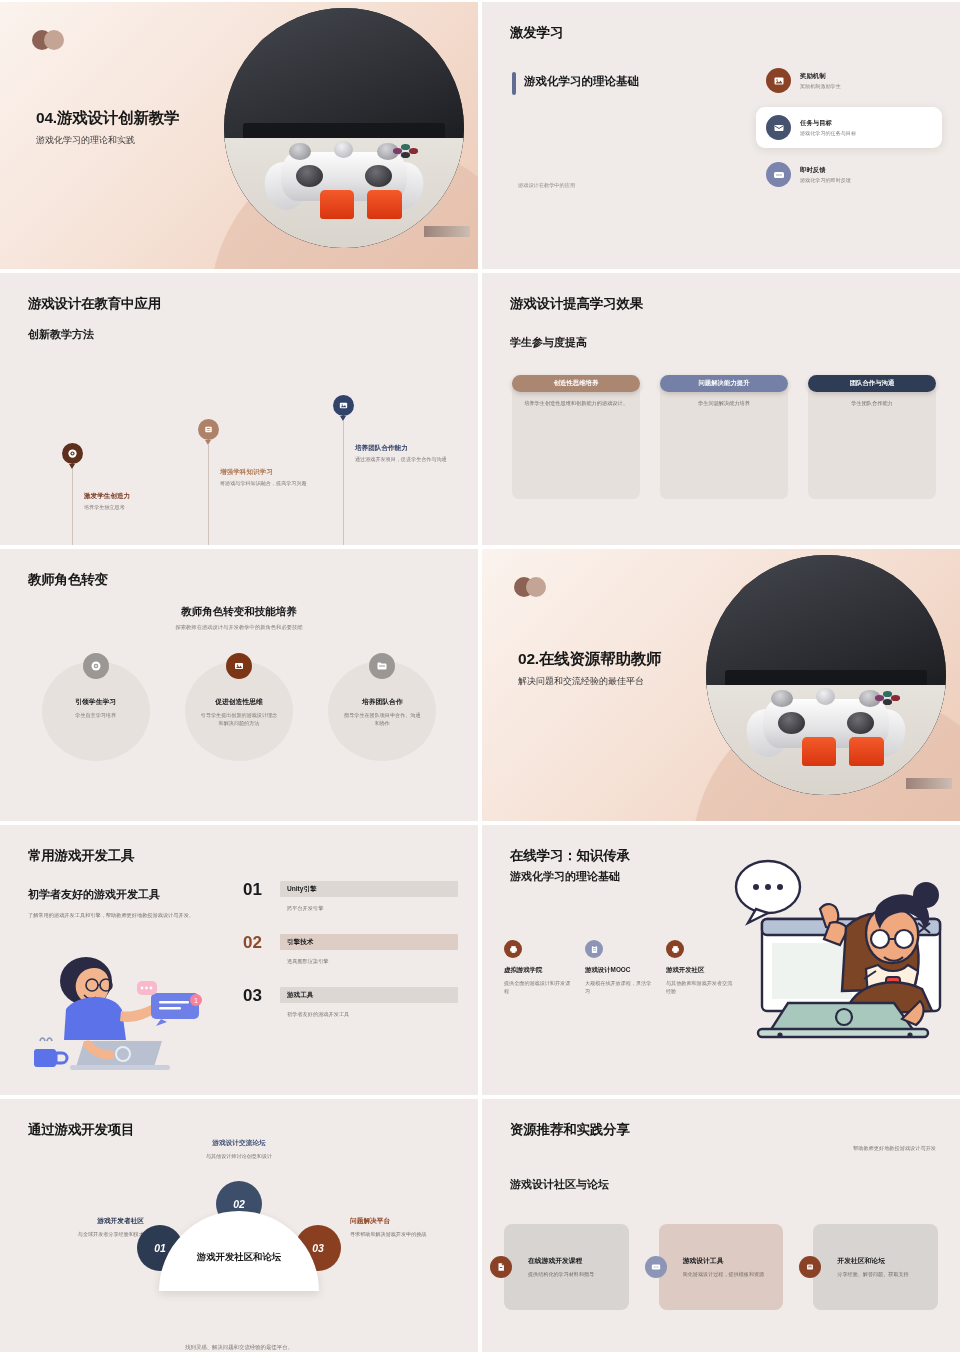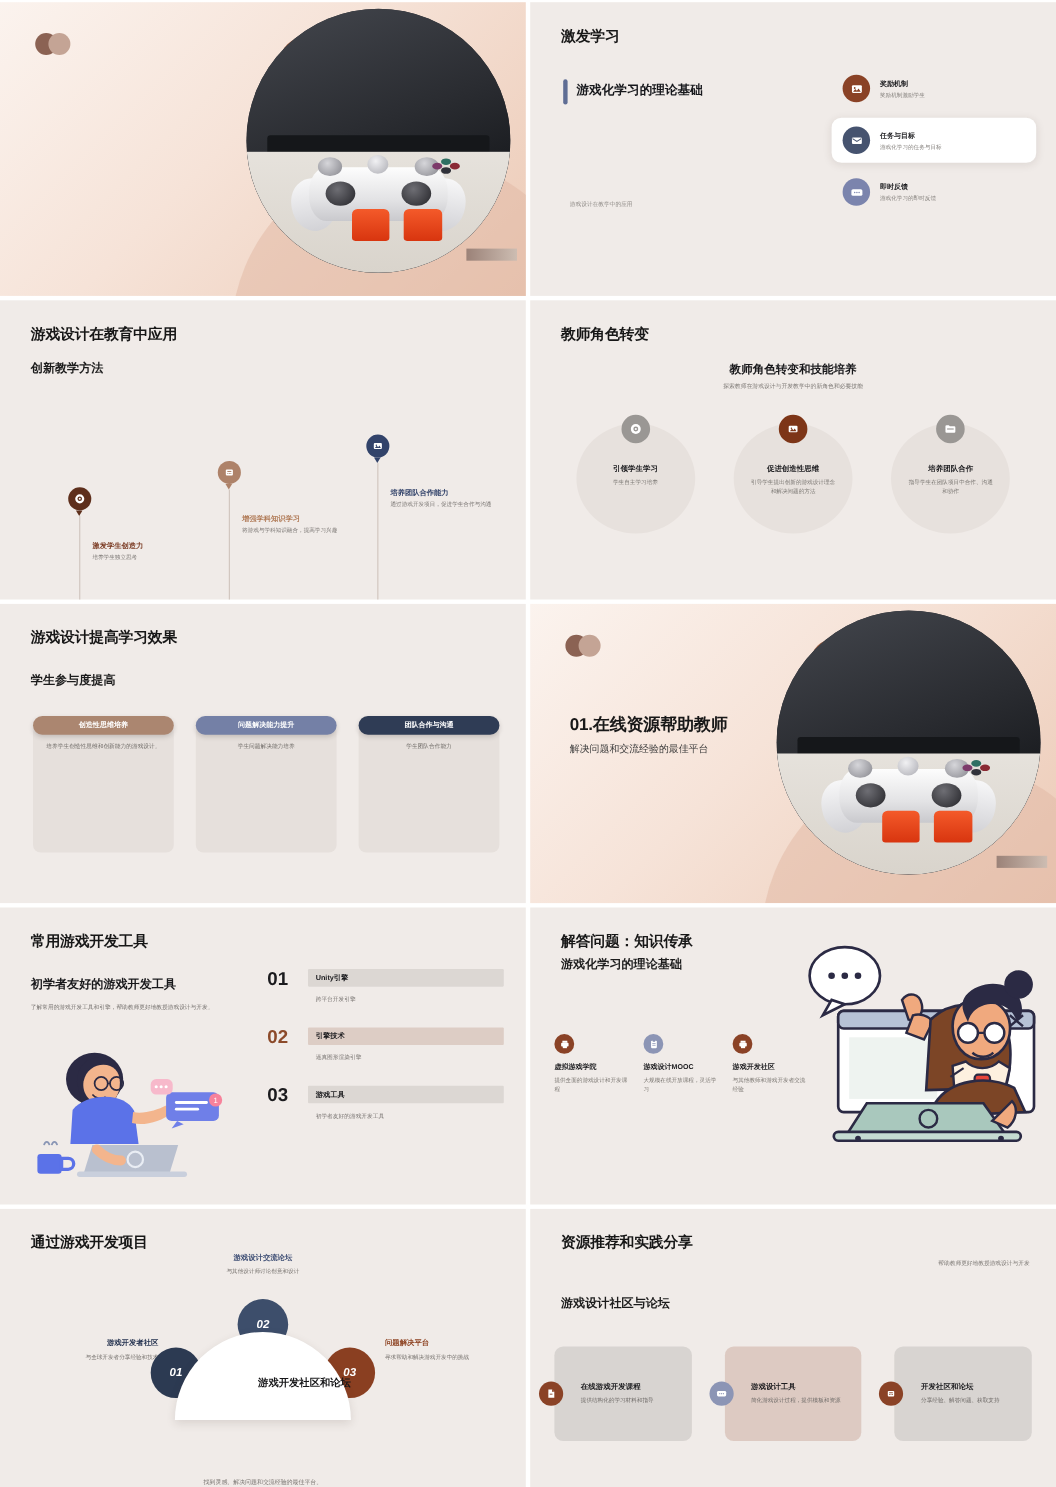--- a/index.html
+++ b/index.html
@@ -252,21 +252,21 @@
   
   .semi-wrap { position: absolute; left: 0; right: 0; top: 40px; height: 200px; }
   .semi {
     position: absolute; left: 50%; margin-left: -80px; top: 72px;
     width: 160px; height: 80px;
     background: #ffffff; border-radius: 80px 80px 0 0;
     box-shadow: 0 3px 9px rgba(60,45,35,0.13);
     z-index: 3;
   }
   .semi .lbl {
-    position: absolute; left: 0; right: 0; top: 40px; text-align: right;
+    position: absolute; left: 0; right: 0; top: 40px; text-align: center;
     font-size: 9.4px; font-weight: 800; color: #161618;
   }
   .bub {
     position: absolute; width: 46px; height: 46px; border-radius: 50%;
     display: flex; align-items: center; justify-content: center;
     font-size: 10.5px; font-weight: 800; font-style: italic; color: #fff;
     z-index: 2;
   }
   .bub.b1 { left: 50%; margin-left: -102px; top: 86px; background: #2c3a52; }
   .bub.b2 { left: 50%; margin-left: -23px; top: 42px; background: #3d4e6b; z-index: 1;}
@@ -328,20 +328,24 @@
           </div>
         <div class="stick l"></div>
           <div class="stick r"></div>
       </div>
       <div class="caps">
           <i></i>
           <i></i>
         </div>
     </div>
     <div class="bar"></div>
+    <div class="txt">
+      <h1>04.游戏设计创新教学</h1>
+      <p>游戏化学习的理论和实践</p>
+    </div>
   </div>
 
   <div class="slide">
     <div class="s-title">激发学习</div>
     <div class="accent-head">
       <div class="bar"></div>
       <div class="t">游戏化学习的理论基础</div>
     </div>
     <div class="s2-note">游戏设计在教学中的应用</div>
     <div class="feat-list">
@@ -433,89 +437,89 @@
               <path d="M6 16l4-4.5 2.6 2.8L15 11l3 5z" fill="#32436a"></path>
             </svg>
         </div>
         <div class="stem" style="height:148px; position:absolute; top:26px;"></div>
         <div class="lab" style="margin-left:22px; margin-top:28px;">
           <div class="h" style="color:#2f4068">培养团队合作能力</div>
           <div class="d">通过游戏开发项目，促进学生合作与沟通</div>
         </div>
       </div>
 
-    </div>
-  </div>
-
-  <div class="slide">
-    <div class="s-title">教师角色转变</div>
-    <div class="c-head">
-      <div class="h">教师角色转变和技能培养</div>
-      <div class="d">探索教师在游戏设计与开发教学中的新角色和必要技能</div>
-    </div>
-    <div class="circs">
-      <div class="circ">
-        <div class="ring"></div>
-        <div class="ic" style="background:#9a9794">
-          <svg viewBox="0 0 24 24">
-              <circle cx="12" cy="12" r="9"></circle>
-              <circle cx="12" cy="12" r="4.5" fill="#9a9794"></circle>
-              <circle cx="12" cy="12" r="2" fill="#fff"></circle>
-            </svg>
-        </div>
-        <div class="ct">
-          <div class="h">引领学生学习</div>
-          <div class="d">学生自主学习培养</div>
-        </div>
-      </div>
-      <div class="circ">
-        <div class="ring"></div>
-        <div class="ic" style="background:#7d3517">
-          <svg viewBox="0 0 24 24">
-              <rect x="4" y="6" width="16" height="12" rx="2"></rect>
-              <circle cx="9" cy="10.5" r="1.4" fill="#7d3517"></circle>
-              <path d="M6 16l4-4.5 2.6 2.8L15 11l3 5z" fill="#7d3517"></path>
-            </svg>
-        </div>
-        <div class="ct">
-          <div class="h">促进创造性思维</div>
-          <div class="d">引导学生提出创新的游戏设计理念和解决问题的方法</div>
-        </div>
-      </div>
-      <div class="circ">
-        <div class="ring"></div>
-        <div class="ic" style="background:#9a9794">
-          <svg viewBox="0 0 24 24">
-              <path d="M3 7a2 2 0 012-2h4l2 2h8a2 2 0 012 2v8a2 2 0 01-2 2H5a2 2 0 01-2-2z"></path>
-              <rect x="6" y="11" width="12" height="2" fill="#9a9794"></rect>
-            </svg>
-        </div>
-        <div class="ct">
-          <div class="h">培养团队合作</div>
-          <div class="d">指导学生在团队项目中合作、沟通和协作</div>
-        </div>
-      </div>
     </div>
   </div>
 
   <div class="slide">
     <div class="s-title">游戏设计提高学习效果</div>
     <div class="s-sub" style="top:62px">学生参与度提高</div>
     <div class="pillcards">
       <div class="pillcard">
         <div class="pill" style="background:#ab8670">创造性思维培养</div>
         <div class="body">培养学生创造性思维和创新能力的游戏设计。</div>
       </div>
       <div class="pillcard">
         <div class="pill" style="background:#7480a6">问题解决能力提升</div>
         <div class="body">学生问题解决能力培养</div>
       </div>
       <div class="pillcard">
         <div class="pill" style="background:#2f3c55">团队合作与沟通</div>
         <div class="body">学生团队合作能力</div>
+      </div>
+    </div>
+  </div>
+
+  <div class="slide">
+    <div class="s-title">教师角色转变</div>
+    <div class="c-head">
+      <div class="h">教师角色转变和技能培养</div>
+      <div class="d">探索教师在游戏设计与开发教学中的新角色和必要技能</div>
+    </div>
+    <div class="circs">
+      <div class="circ">
+        <div class="ring"></div>
+        <div class="ic" style="background:#9a9794">
+          <svg viewBox="0 0 24 24">
+              <circle cx="12" cy="12" r="9"></circle>
+              <circle cx="12" cy="12" r="4.5" fill="#9a9794"></circle>
+              <circle cx="12" cy="12" r="2" fill="#fff"></circle>
+            </svg>
+        </div>
+        <div class="ct">
+          <div class="h">引领学生学习</div>
+          <div class="d">学生自主学习培养</div>
+        </div>
+      </div>
+      <div class="circ">
+        <div class="ring"></div>
+        <div class="ic" style="background:#7d3517">
+          <svg viewBox="0 0 24 24">
+              <rect x="4" y="6" width="16" height="12" rx="2"></rect>
+              <circle cx="9" cy="10.5" r="1.4" fill="#7d3517"></circle>
+              <path d="M6 16l4-4.5 2.6 2.8L15 11l3 5z" fill="#7d3517"></path>
+            </svg>
+        </div>
+        <div class="ct">
+          <div class="h">促进创造性思维</div>
+          <div class="d">引导学生提出创新的游戏设计理念和解决问题的方法</div>
+        </div>
+      </div>
+      <div class="circ">
+        <div class="ring"></div>
+        <div class="ic" style="background:#9a9794">
+          <svg viewBox="0 0 24 24">
+              <path d="M3 7a2 2 0 012-2h4l2 2h8a2 2 0 012 2v8a2 2 0 01-2 2H5a2 2 0 01-2-2z"></path>
+              <rect x="6" y="11" width="12" height="2" fill="#9a9794"></rect>
+            </svg>
+        </div>
+        <div class="ct">
+          <div class="h">培养团队合作</div>
+          <div class="d">指导学生在团队项目中合作、沟通和协作</div>
+        </div>
       </div>
     </div>
   </div>
 
   <div class="slide cover c2">
     <div class="blob-bottom"></div>
     <div class="dots">
         <span class="a"></span>
         <span class="b"></span>
       </div>
@@ -540,21 +544,21 @@
         <div class="stick l"></div>
           <div class="stick r"></div>
       </div>
       <div class="caps">
           <i></i>
           <i></i>
         </div>
     </div>
     <div class="bar"></div>
     <div class="txt">
-      <h1>01.在线资源帮助教师</h1>
+      <h1>02.在线资源帮助教师</h1>
       <p>解决问题和交流经验的最佳平台</p>
     </div>
   </div>
 
   <div class="slide">
     <div class="s-title">常用游戏开发工具</div>
     <div class="s7-left">
       <h3>初学者友好的游戏开发工具</h3>
       <p>了解常用的游戏开发工具和引擎，帮助教师更好地教授游戏设计与开发。</p>
     </div>
@@ -608,21 +612,21 @@
         <div class="n">03</div>
         <div class="rt">
           <div class="bar">游戏工具</div>
           <div class="d">初学者友好的游戏开发工具</div>
         </div>
       </div>
     </div>
   </div>
 
   <div class="slide">
-    <div class="s-title">解答问题：知识传承</div>
+    <div class="s-title">在线学习：知识传承</div>
     <div class="s-sub" style="top:44px">游戏化学习的理论基础</div>
 
     <svg class="illus" style="right:4px; top:28px;" width="228" height="190" viewBox="0 0 228 190">
       <ellipse cx="40" cy="34" rx="32" ry="26" fill="#fff" stroke="#2b2a44" stroke-width="2.4"></ellipse>
       <path d="M28 56l-8 14 20-10z" fill="#fff" stroke="#2b2a44" stroke-width="2.4"></path>
       <circle cx="28" cy="34" r="3" fill="#2b2a44"></circle>
         <circle cx="40" cy="34" r="3" fill="#2b2a44"></circle>
         <circle cx="52" cy="34" r="3" fill="#2b2a44"></circle>
       <rect x="34" y="66" width="178" height="92" rx="5" fill="#fff" stroke="#2b2a44" stroke-width="2.4"></rect>
       <rect x="34" y="66" width="178" height="16" rx="5" fill="#b6c2d6" stroke="#2b2a44" stroke-width="2.4"></rect>

